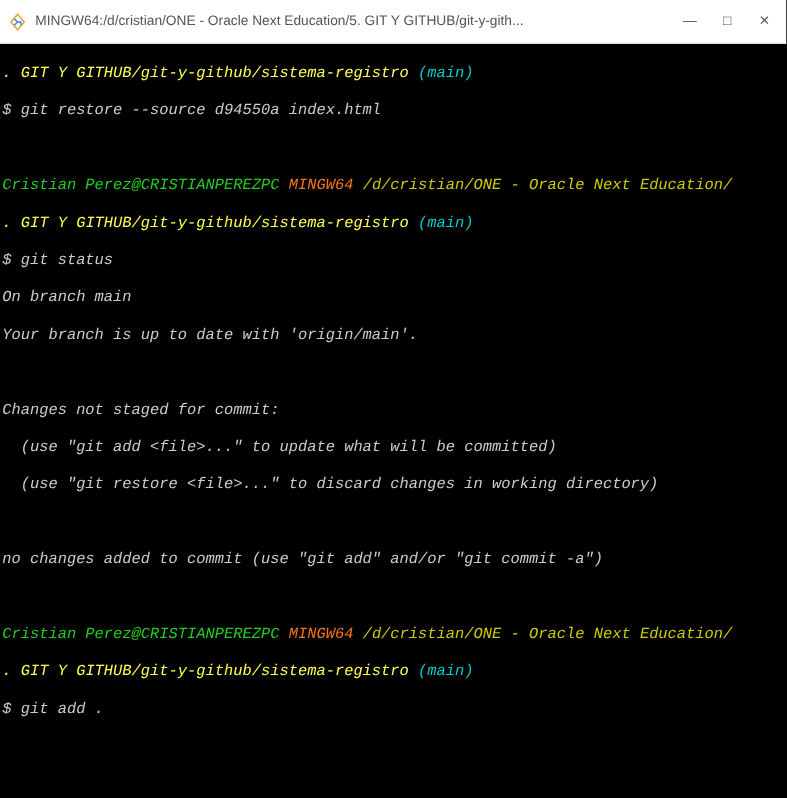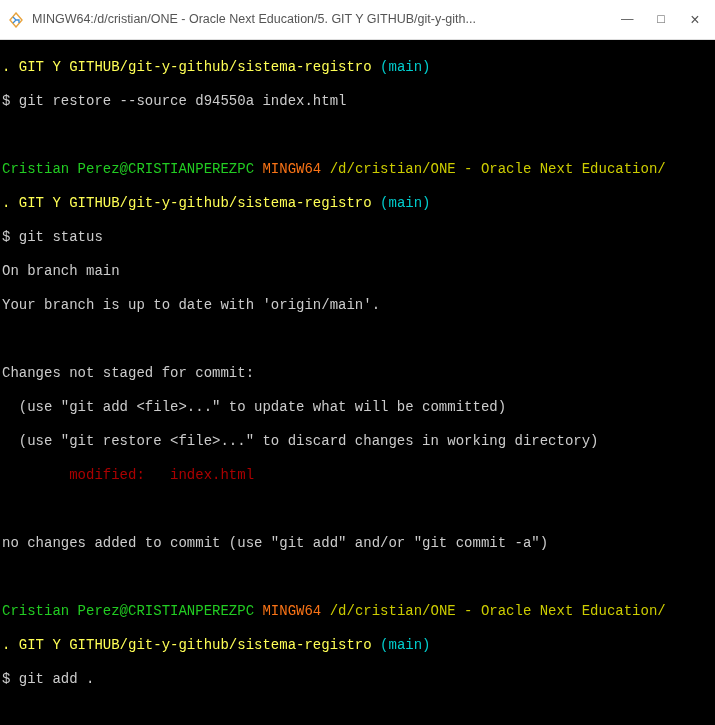--- a/index.html
+++ b/index.html
@@ -37,21 +37,21 @@
     white-space: pre;
     letter-spacing: 0px;
   }
   .w  { color: #cccccc; }
   .g  { color: #22cc22; }
   .m  { color: #f97316; }
   .cy { color: #00cccc; }
   .y  { color: #cccc00; margin-top: 27px; }
   .ye { color: #ffff55; }
   .dr { color: #aa0000; }
-  .ln { display: block; }
+  .ln { display: block; font-style: italic; }
   .blank { height: 17px; }
 </style>
 </head>
 <body>
 
 <div class="titlebar">
   <span class="logo">
     <svg width="16" height="16" viewBox="0 0 16 16">
       <path d="M8 1 L14 8 L8 15 L2 8 Z" fill="none" stroke="#e8a33d" stroke-width="1.4"></path>
       <path d="M5 5 L8 8 L5 11 M8 8 L11 8 L11 11" fill="none" stroke="#3a8bd8" stroke-width="1.3"></path>
@@ -71,21 +71,20 @@
 <div class="blank"></div>
 <span class="ln"><span class="g">Cristian Perez@CRISTIANPEREZPC</span><span class="m"> </span><span class="m">MINGW64</span><span class="y"> </span><span class="y">/d/cristian/ONE - Oracle Next Education/</span></span>
 <span class="ln"><span class="ye">.</span><span class="ye"> GIT Y GITHUB/git-y-github/sistema-registro</span><span class="cy"> (main)</span></span>
 <span class="ln w">$ git status</span>
 <span class="ln w">On branch main</span>
 <span class="ln w">Your branch is up to date with 'origin/main'.</span>
 <div class="blank"></div>
 <span class="ln w">Changes not staged for commit:</span>
 <span class="ln w">  (use "git add &lt;file&gt;..." to update what will be committed)</span>
 <span class="ln w">  (use "git restore &lt;file&gt;..." to discard changes in working directory)</span>
-<span class="ln dr">        modified:   index.html</span>
 <div class="blank"></div>
 <span class="ln w">no changes added to commit (use "git add" and/or "git commit -a")</span>
 <div class="blank"></div>
 <span class="ln"><span class="g">Cristian Perez@CRISTIANPEREZPC</span><span class="m"> </span><span class="m">MINGW64</span><span class="y"> </span><span class="y">/d/cristian/ONE - Oracle Next Education/</span></span>
 <span class="ln"><span class="ye">.</span><span class="ye"> GIT Y GITHUB/git-y-github/sistema-registro</span><span class="cy"> (main)</span></span>
 <span class="ln w">$ git add .</span>
 <div class="blank"></div>
 
 
 

